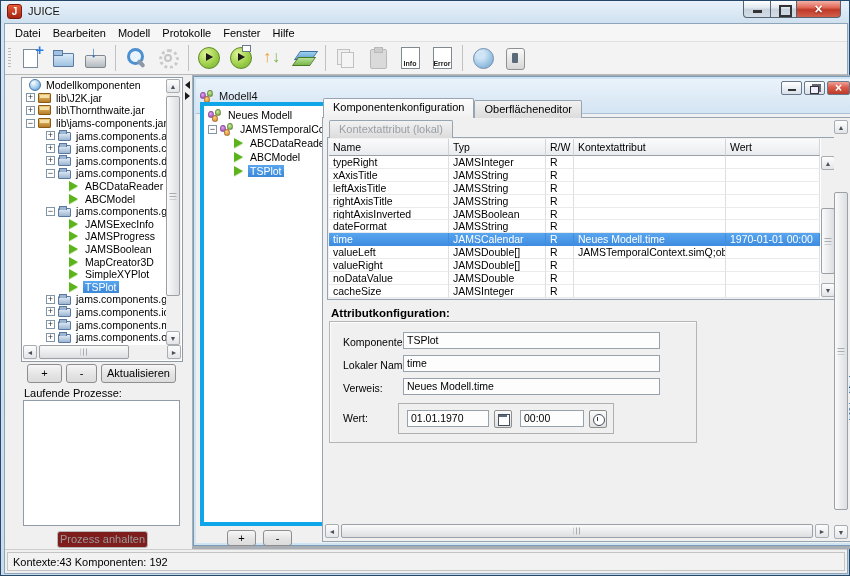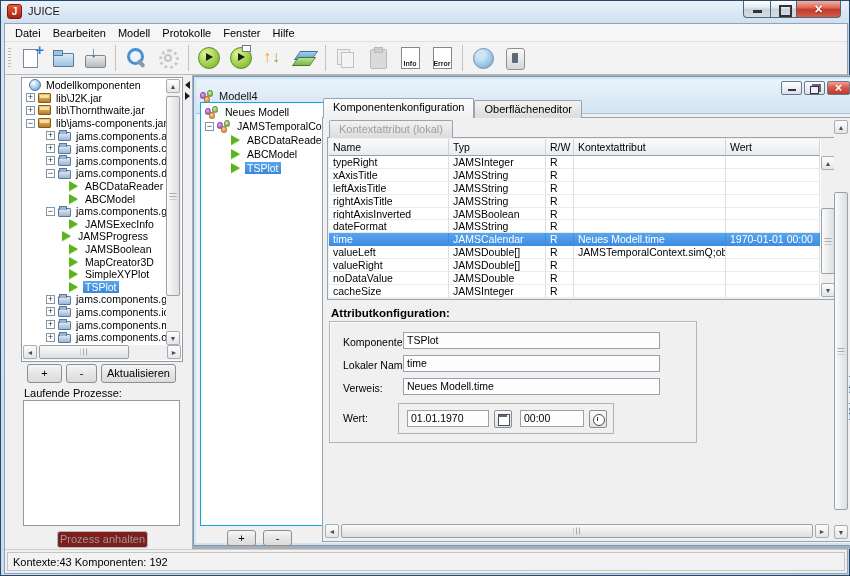--- a/index.html
+++ b/index.html
@@ -134,21 +134,21 @@
   .if-title .ni-balloons{margin-right:4px;}
   .if-title-text{font-size:11px;color:#111;}
   .if-controls{position:absolute;right:4px;top:2px;display:flex;gap:2px;}
   .ifbtn{width:21px;height:14px;border:1px solid #68788a;border-radius:2px;background:linear-gradient(#fff,#d8e0ea);position:relative;}
   .ifbtn.close{width:23px;background:linear-gradient(#f0a098,#d95c4c 45%,#bc3a28);}
   .ifbtn.min::before{content:"";position:absolute;left:6px;bottom:3px;width:8px;height:2px;background:#333;}
   .ifbtn.restore::before{content:"";position:absolute;left:5px;top:4px;width:7px;height:6px;border:1px solid #333;background:#eef;box-shadow:2px -2px 0 -0px #667;}
   .ifbtn.close::before{content:"\00D7";position:absolute;left:0;right:0;top:-1px;text-align:center;color:#fff;font-weight:bold;font-size:12px;}
 
   
-  .mtree{position:absolute;left:6px;top:25px;width:130px;height:424px;background:#fff;border:1px solid #0ea5e9;padding:2px 0 0 2px;overflow:hidden;}
+  .mtree{position:absolute;left:6px;top:25px;width:130px;height:424px;background:#fff;border:4px solid #0ea5e9;padding:2px 0 0 2px;overflow:hidden;}
   .mt-add{left:33px;top:453px;width:29px;height:16px;line-height:14px;}
   .mt-rem{left:69px;top:453px;width:29px;height:16px;line-height:14px;}
 
   
   .tabs-row{position:absolute;left:129px;top:21px;display:flex;align-items:flex-end;z-index:3;}
   .tab{border:1px solid #97a5b2;border-bottom:none;padding:2px 9px;font-size:11px;background:linear-gradient(#f2f2f2,#dcdcdc);border-radius:2px 2px 0 0;height:18px;}
   .tab.active{background:linear-gradient(#fdfdfd,#f0f0f0);height:20px;position:relative;z-index:4;}
   .outer-panel{position:absolute;left:128px;top:40px;right:4px;bottom:3px;border:1px solid #97a5b2;background:#f0f0f0;z-index:2;}
   .inner-tabs{position:absolute;left:6px;top:2px;display:flex;align-items:flex-end;z-index:3;}
   .tab.disabled{color:#9aa0a6;}
@@ -328,21 +328,21 @@
             <div class="tree-row" style="padding-left: 23px;">
               <span class="expander">−</span>
               <span class="node-icon ni-folder"></span>
               <span class="tree-label">jams.components.gui</span>
             </div>
             <div class="tree-row" style="padding-left: 33px;">
               <span class="expander empty"></span>
               <span class="node-icon ni-component"></span>
               <span class="tree-label">JAMSExecInfo</span>
             </div>
-            <div class="tree-row" style="padding-left: 26px;">
+            <div class="tree-row" style="padding-left: 33px;">
               <span class="expander empty"></span>
               <span class="node-icon ni-component"></span>
               <span class="tree-label">JAMSProgress</span>
             </div>
             <div class="tree-row" style="padding-left: 33px;">
               <span class="expander empty"></span>
               <span class="node-icon ni-component"></span>
               <span class="tree-label">JAMSBoolean</span>
             </div>
             <div class="tree-row" style="padding-left: 33px;">

